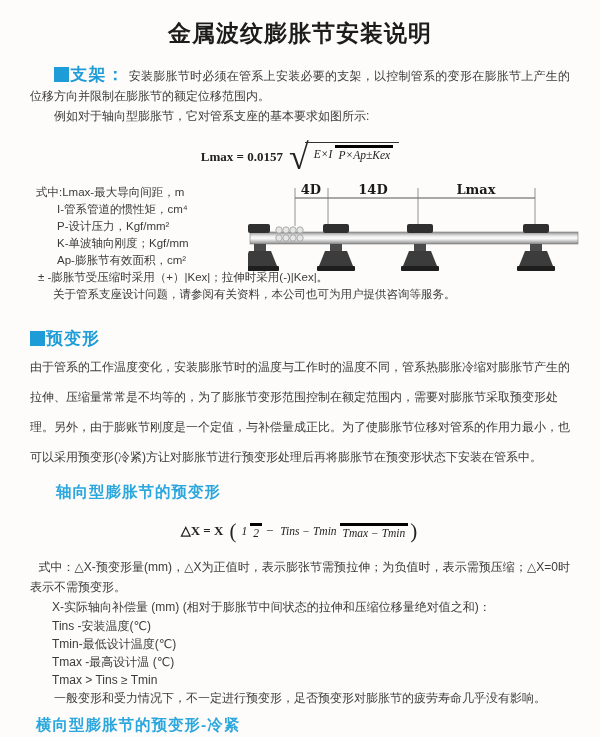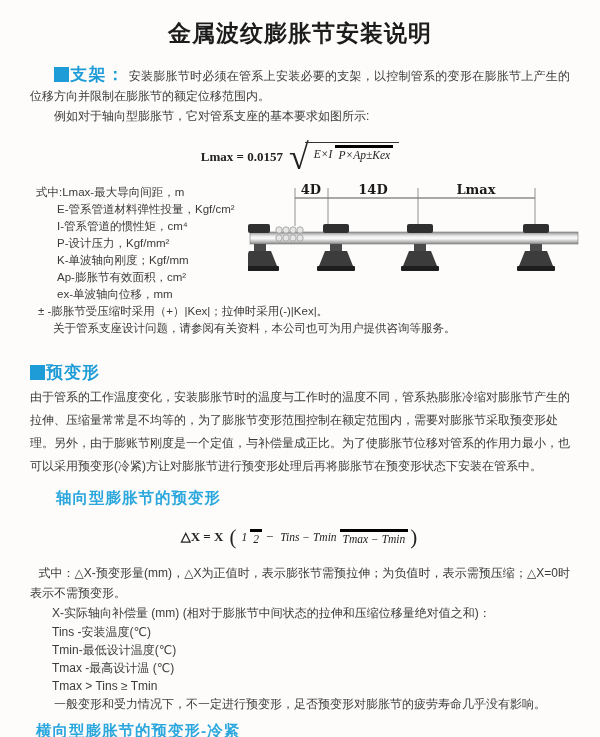--- a/index.html
+++ b/index.html
@@ -53,21 +53,21 @@
   .paren{font-size:21px;font-weight:400;padding:0 2px;line-height:20px;}
   .f-op{padding:0 4px;}
   
   .varlist{margin:4px 0 0 6px;line-height:17px;font-size:11.5px;position:relative;z-index:2;}
   .varlist .varline{white-space:nowrap;}
   .varlist .varline.sub{padding-left:21px;}
   .pm-note{margin:0 0 0 8px;line-height:17px;font-size:11.5px;}
   .consult{margin:0;line-height:17px;text-indent:2em;font-size:11.5px;}
   
   .sec2-head{margin:24px 0 2px 0;}
-  .preform-body{margin:2px 0 0 0;line-height:23px;}
+  .preform-body{margin:2px 0 0 0;line-height:30px;}
   .subhead{
     color:var(--subaccent);font-size:15.5px;font-weight:bold;letter-spacing:1px;
     margin:10px 0 0 26px;
   }
   .subhead.lateral{margin:8px 0 0 6px;}
   .note-para{margin:4px 0 0 0;line-height:20px;text-indent:0.7em;text-align:justify;}
   .x-line{margin:0;line-height:20px;padding-left:22px;}
   .temps{line-height:18px;padding-left:22px;}
   .general{margin:0;line-height:18px;text-indent:2em;}
   
@@ -99,26 +99,24 @@
         <span class="frac">
           <span class="num">E×I</span>
           <span class="den">P×Ap±Kex</span>
         </span>
       </span>
     </span>
   </div>
 
   <div class="varlist">
     <div class="varline">式中:Lmax-最大导向间距，m</div>
-    <div class="varline sub">E-管系管道材料弹性投量，Kgf/cm²</div>
     <div class="varline sub">I-管系管道的惯性矩，cm⁴</div>
     <div class="varline sub">P-设计压力，Kgf/mm²</div>
     <div class="varline sub">K-单波轴向刚度；Kgf/mm</div>
     <div class="varline sub">Ap-膨胀节有效面积，cm²</div>
-    <div class="varline sub">ex-单波轴向位移，mm</div>
   </div>
   <p class="pm-note">± -膨胀节受压缩时采用（+）|Kex|；拉伸时采用(-)|Kex|。</p>
   <p class="consult">关于管系支座设计问题，请参阅有关资料，本公司也可为用户提供咨询等服务。</p>
 
   <div class="diagram">
     <svg width="348" height="104" viewBox="0 0 348 104">
       <defs>
         <linearGradient id="pipeGrad" x1="0" y1="0" x2="0" y2="1">
           <stop offset="0" stop-color="#8f8f8f"></stop>
           <stop offset="0.35" stop-color="#ededed"></stop>

